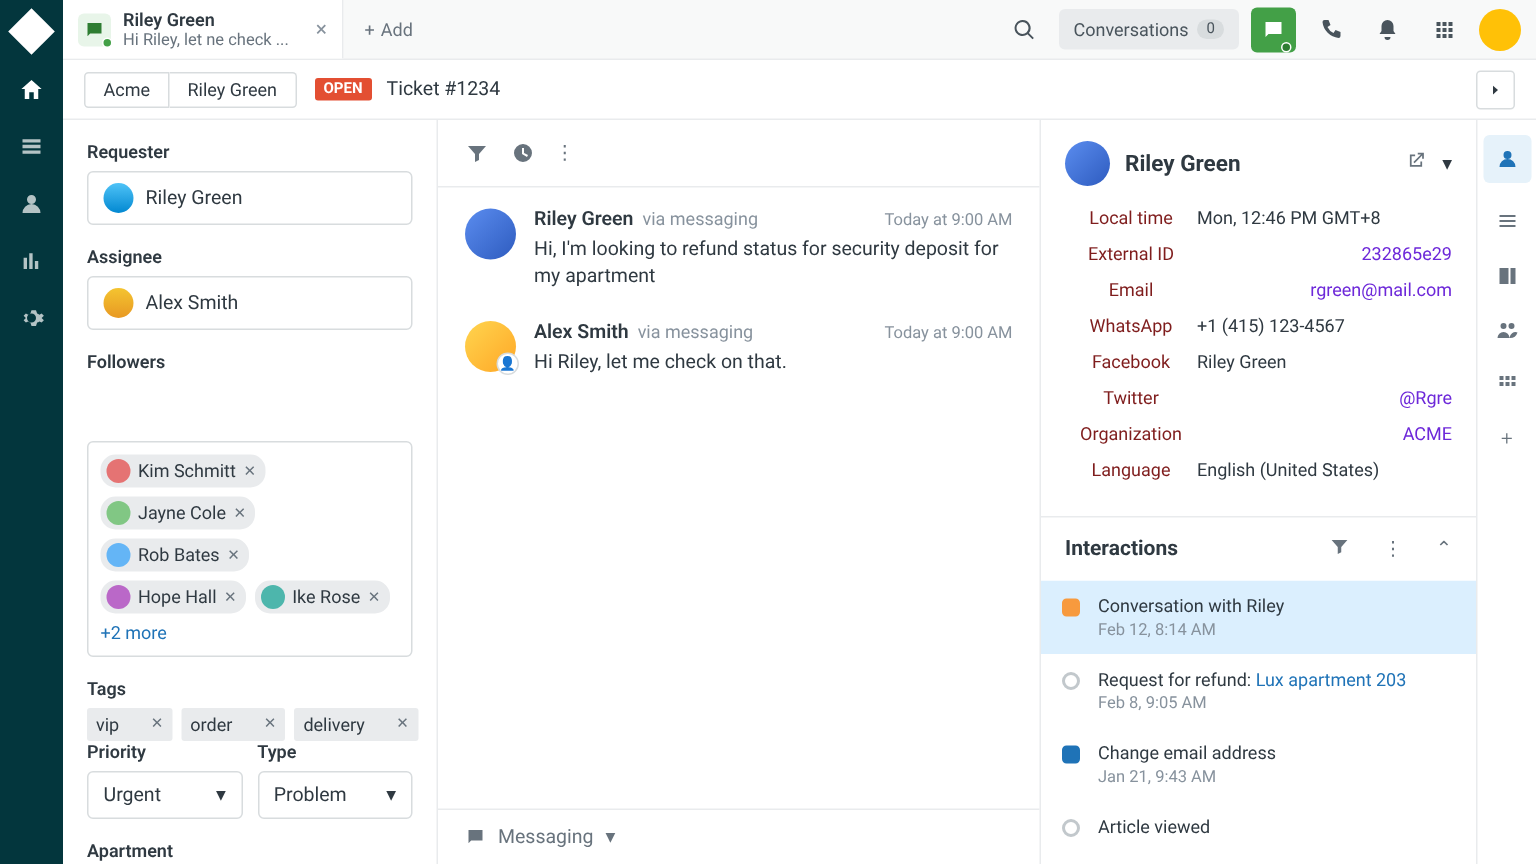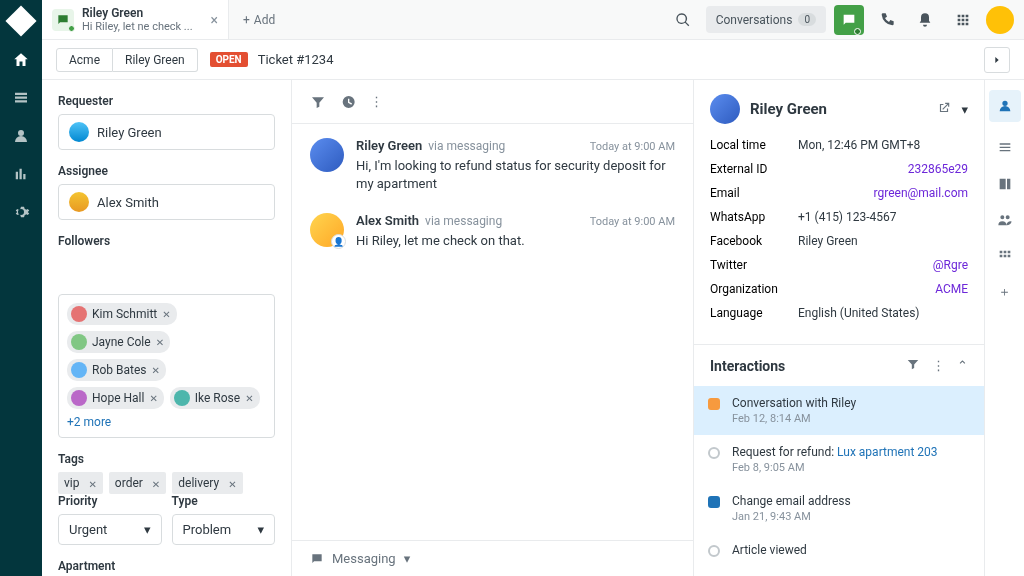--- a/index.html
+++ b/index.html
@@ -61,21 +61,21 @@
 .input-box { border: 1px solid #d8dcde; border-radius: 4px; padding: 7px 10px; display: flex; align-items: center; gap: 8px; font-size: 13px; }
 .av { width: 20px; height: 20px; border-radius: 50%; flex-shrink: 0; }
 .av-a { background: linear-gradient(#f4c430,#e89923); }
 .av-b { background: linear-gradient(#4fc3f7,#0288d1); }
 .chips { display: flex; flex-wrap: wrap; gap: 6px; border: 1px solid #d8dcde; border-radius: 4px; padding: 8px; margin-top: 46px; }
 .chip { background: #e9ebed; border-radius: 10px; padding: 3px 6px 3px 4px; display: flex; align-items: center; gap: 5px; font-size: 12px; }
 .chip .av { width: 16px; height: 16px; }
 .chip-x { color: #68737d; cursor: pointer; font-size: 10px; }
 .link-more { color: #1f73b7; font-size: 12px; cursor: pointer; align-self: center; }
 .tag-chips { display: flex; gap: 6px; }
-.tag-chip { background: #e9ebed; border-radius: 2px; padding: 4px 6px; font-size: 12px; display: flex; align-items: flex-end; gap: 9px; }
+.tag-chip { background: #e9ebed; border-radius: 2px; padding: 4px 6px; font-size: 12px; display: flex; align-items: flex-start; gap: 21px; }
 .row2 { display: flex; gap: 10px; }
 .row2 > div { flex: 1; }
 .select { border: 1px solid #d8dcde; border-radius: 4px; padding: 7px 10px; display: flex; align-items: center; justify-content: space-between; font-size: 13px; cursor: pointer; }
 .apart-row { display: flex; align-items: center; gap: 8px; }
 .apart-row .select { flex: 1; }
 .eye { color: #87929d; }
 
 
 .conv-head { padding: 14px 18px 10px; border-bottom: 1px solid #e9ebed; display: flex; align-items: flex-start; }
 .conv-title-wrap { flex: 1; }
@@ -100,25 +100,25 @@
 
 .compose { border-top: 1px solid #e9ebed; padding: 10px 18px; display: flex; align-items: center; gap: 8px; color: #68737d; font-size: 13px; cursor: pointer; }
 
 
 .cust-head { padding: 14px 16px; display: flex; align-items: center; gap: 10px; }
 .cust-av { width: 30px; height: 30px; border-radius: 50%; background: linear-gradient(135deg,#5b8def,#2e5bbf); }
 .cust-name { font-size: 15px; font-weight: 700; flex: 1; }
 .cust-head svg { width: 14px; height: 14px; color: #68737d; cursor: pointer; }
 .props { padding: 0 16px 14px; }
 .prop { display: flex; font-size: 12px; margin-bottom: 10px; }
-.prop-k { width: 88px; color: #000000; }
+.prop-k { width: 88px; color: #7f1d1d; text-align: center; }
 .prop-v { flex: 1; color: #2f3941; }
 .prop-v.link { color: #6d28d9; cursor: pointer; text-align: right; }
 
-.inter-head { border-top: 1px solid #e9ebed; padding: 12px 16px; display: flex; align-items: center; gap: 12px; }
+.inter-head { border-top: 1px solid #e9ebed; padding: 12px 16px; display: flex; align-items: center; gap: 22px; }
 .inter-title { font-weight: 700; font-size: 14px; flex: 1; }
 .inter-head span { color: #68737d; cursor: pointer; }
 .timeline { overflow-y: auto; }
 .tl-item { padding: 10px 16px 10px 14px; display: flex; gap: 12px; }
 .tl-item.active { background: #dbeffe; }
 .tl-mark { width: 12px; height: 12px; border: 2px solid #c2c8cc; border-radius: 3px; flex-shrink: 0; margin-top: 2px; }
 .tl-mark.orange { background: #f79a3e; border-color: #f79a3e; }
 .tl-mark.blue { background: #1f73b7; border-color: #1f73b7; }
 .tl-mark.circle { border-radius: 50%; }
 .tl-text { font-size: 12px; }

